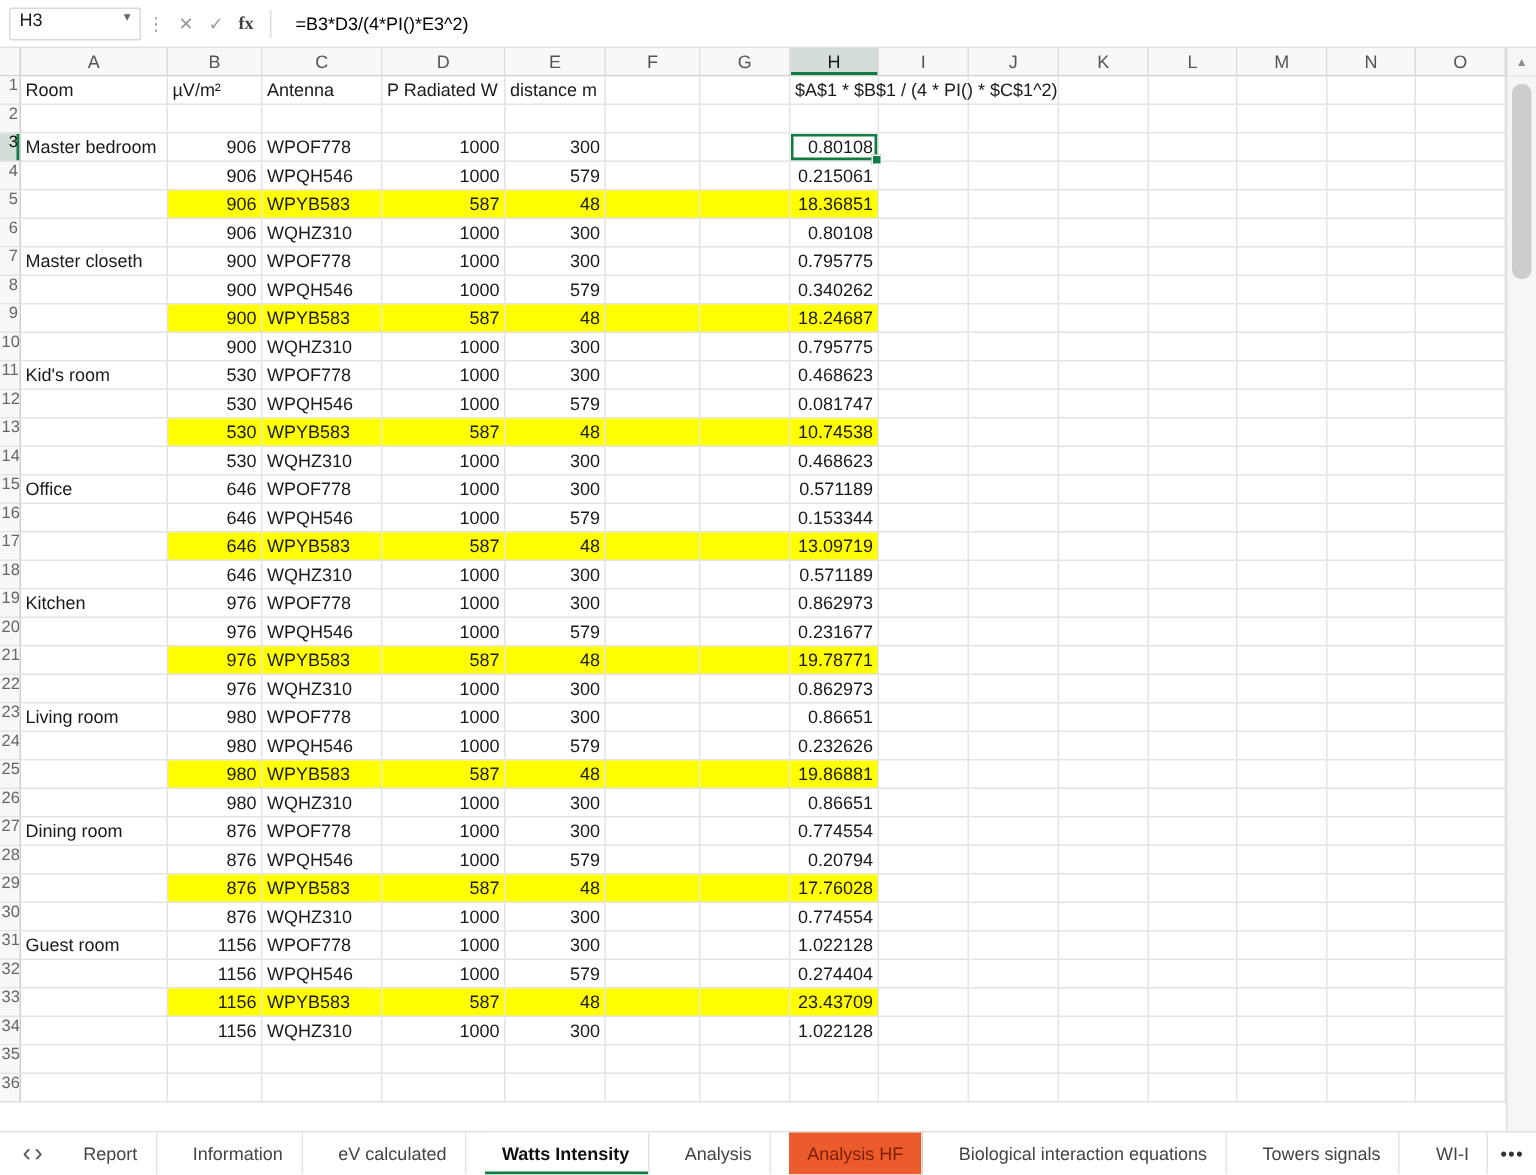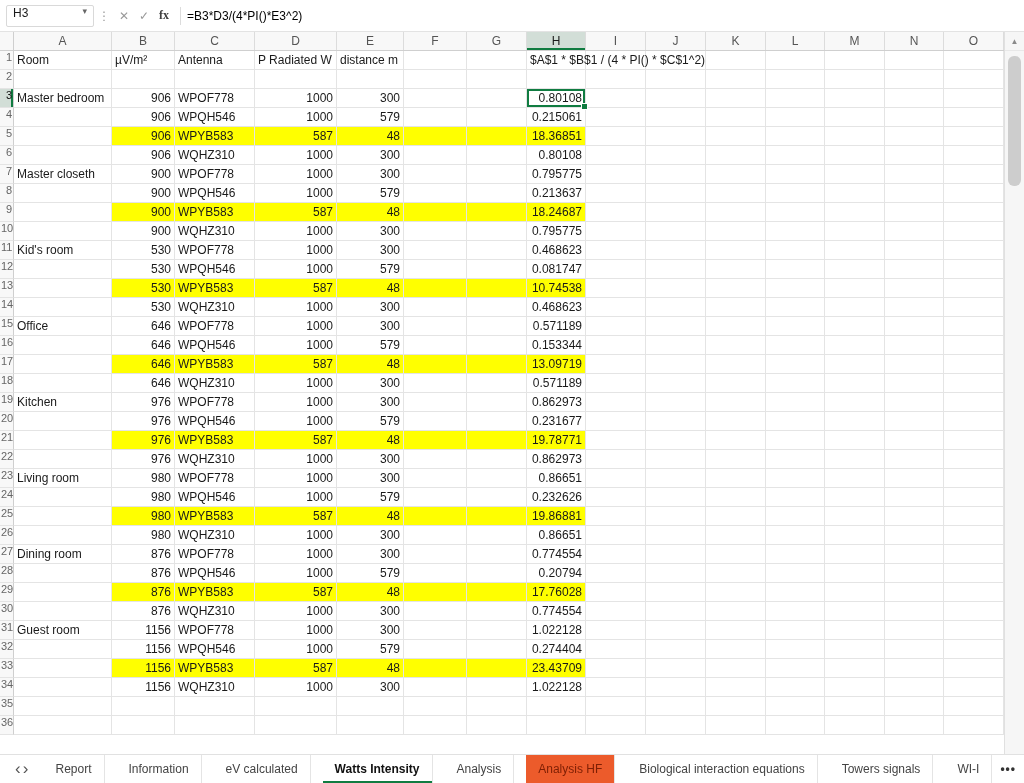--- a/index.html
+++ b/index.html
@@ -17,21 +17,21 @@
   
   .fbar { height: 32px; display: flex; align-items: center; background: #fff;
           border-bottom: 1px solid #e3e3e3; padding-left: 6px; }
   .namebox { width: 88px; height: 22px; border: 1px solid #d9d9d9; border-radius: 2px;
              display: flex; justify-content: space-between;
              padding: 0 6px; background: #fff; }
   .chev { font-size: 9px; color: #666; }
   .vdiv { width: 1px; height: 18px; background: #dcdcdc; margin: 0 6px; }
   .fb-ic { color: #9a9a9a; width: 20px; text-align: center; font-size: 12px; }
   .fb-fx { font-family: "Liberation Serif", serif; font-weight: bold; color: #404040; }
-  .formula { color: #000; white-space: nowrap; }
+  .formula { margin-left: 10px; color: #000; white-space: nowrap; }
 
   
   .sheet { position: relative; height: 722px; background: #fff; }
   .colhdrs { display: flex; height: 19px; background: #f8f8f8; border-bottom: 1px solid #cfcfcf; }
   .colhdr { border-right: 1px solid #dcdcdc; color: #555; text-align: center;
             line-height: 18px; font-size: 12px; background: #f8f8f8; }
   .colhdr.selhdr { background: var(--selhdr); color: #1a1a1a;
                    box-shadow: inset 0 -2px 0 var(--accent); }
   .hdrfill { flex: 1; background: #f8f8f8; }
   .corner { width: 14px; background: #f8f8f8; border-right: 1px solid #cfcfcf; }
@@ -248,21 +248,21 @@
         </div>
         <div class="row">
           <div class="rh">8</div>
           <div class="cell cA"></div>
           <div class="cell cB num">900</div>
           <div class="cell cC">WPQH546</div>
           <div class="cell cD num">1000</div>
           <div class="cell cE num">579</div>
           <div class="cell cF"></div>
           <div class="cell cG"></div>
-          <div class="cell cH num">0.213637</div>
+          <div class="cell cH num">0.340262</div>
           <div class="cell cI"></div>
           <div class="cell cJ"></div>
           <div class="cell cK"></div>
           <div class="cell cL"></div>
           <div class="cell cM"></div>
           <div class="cell cN"></div>
           <div class="cell cO"></div>
         </div>
         <div class="row">
           <div class="rh">9</div>

